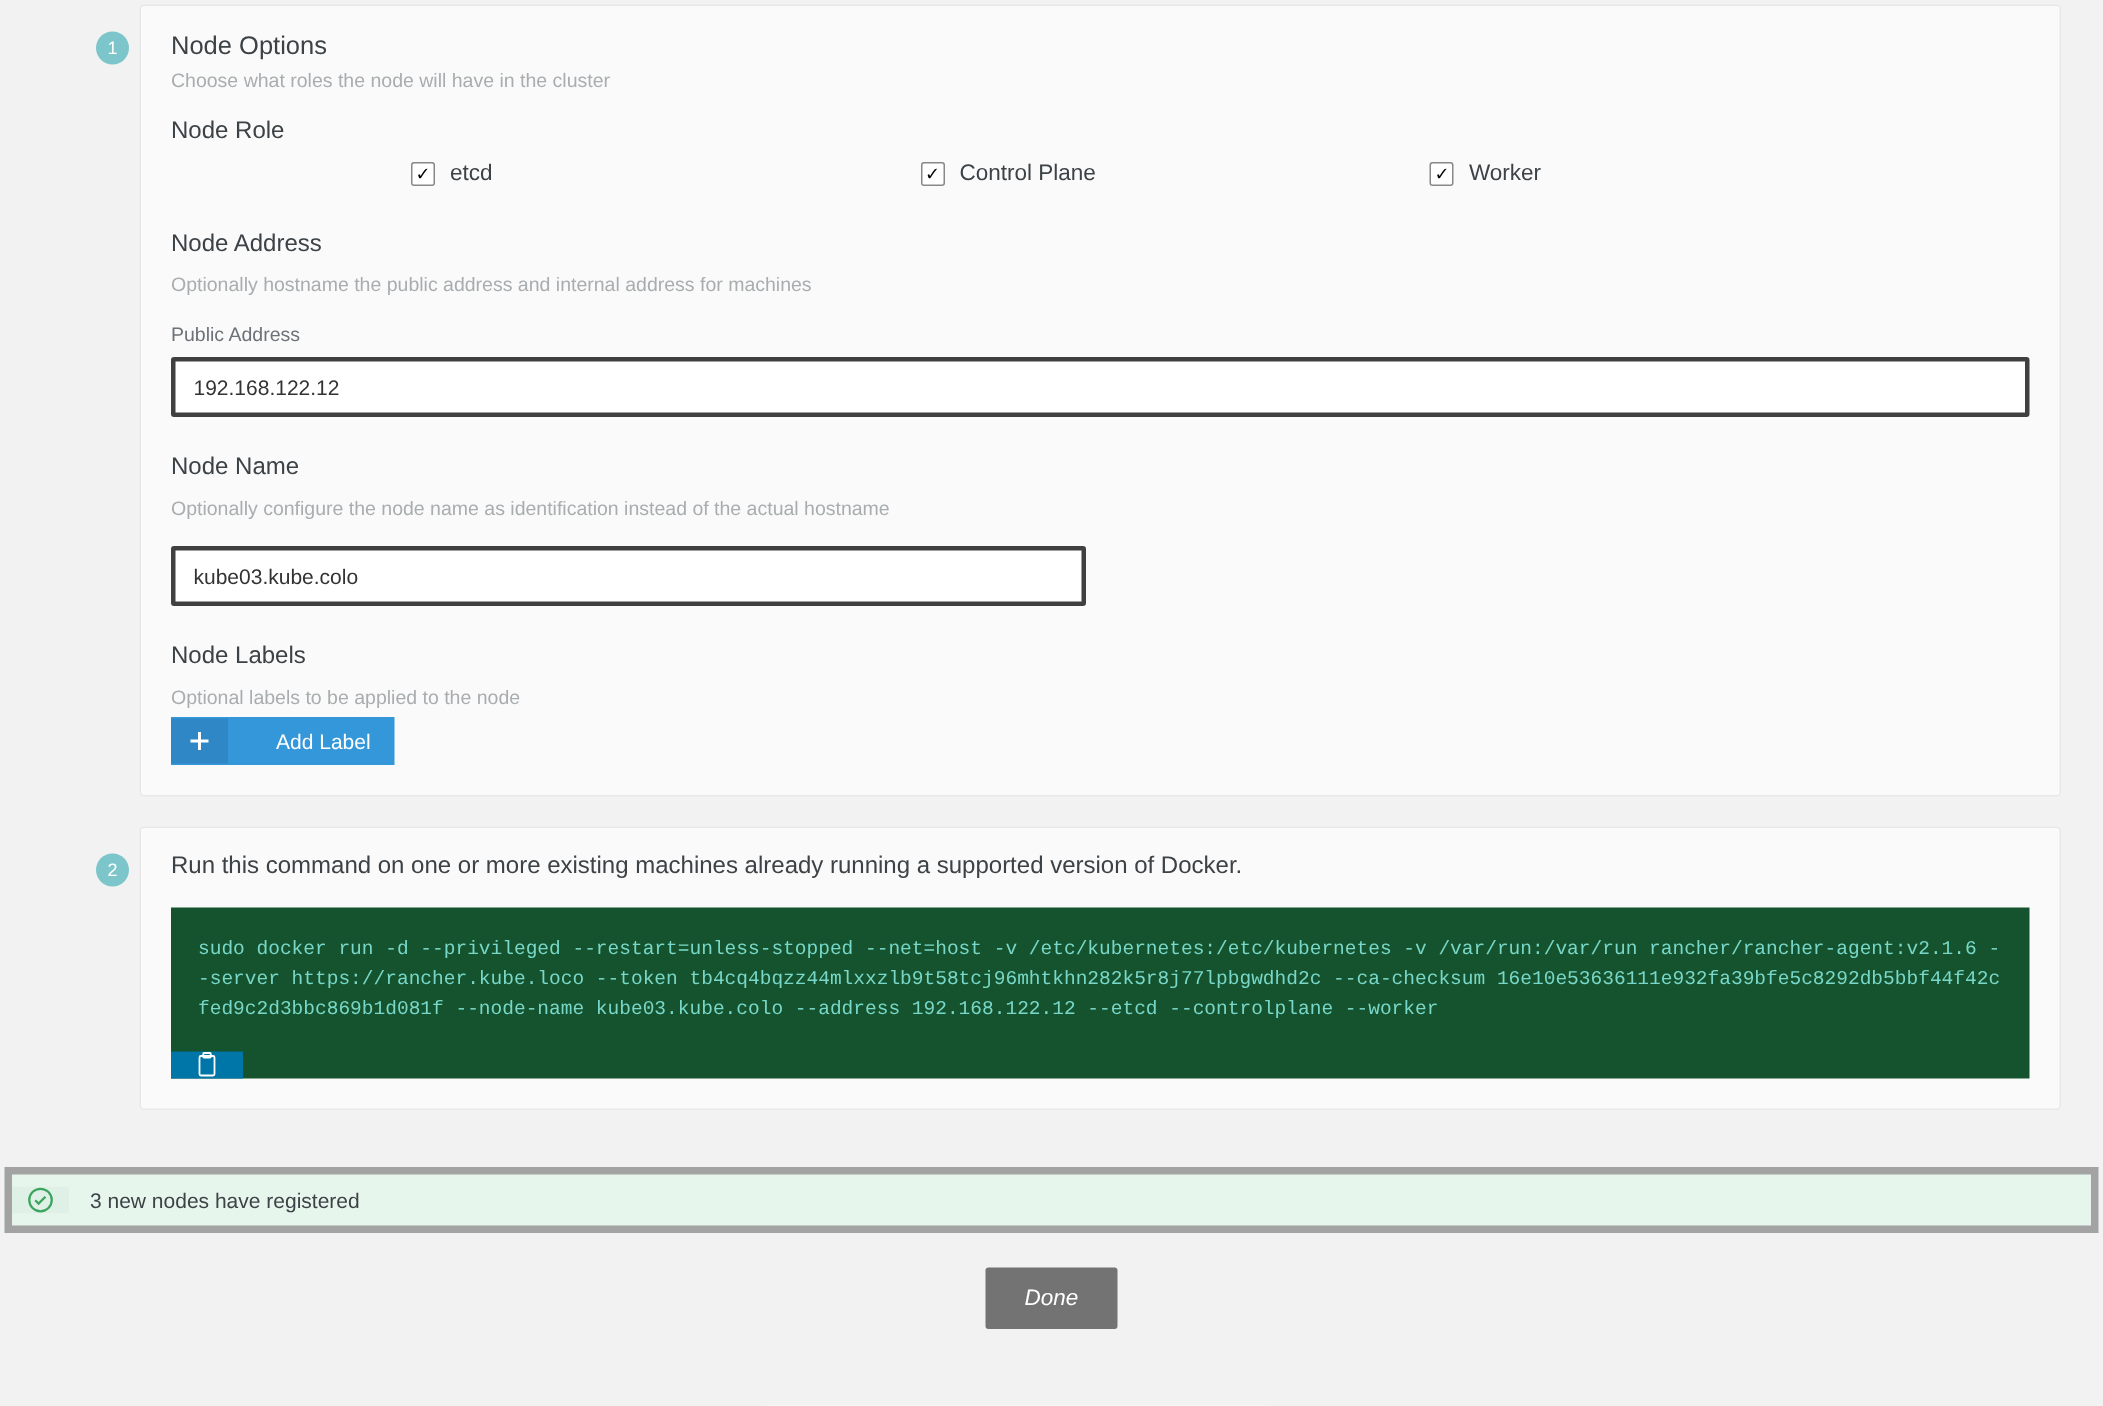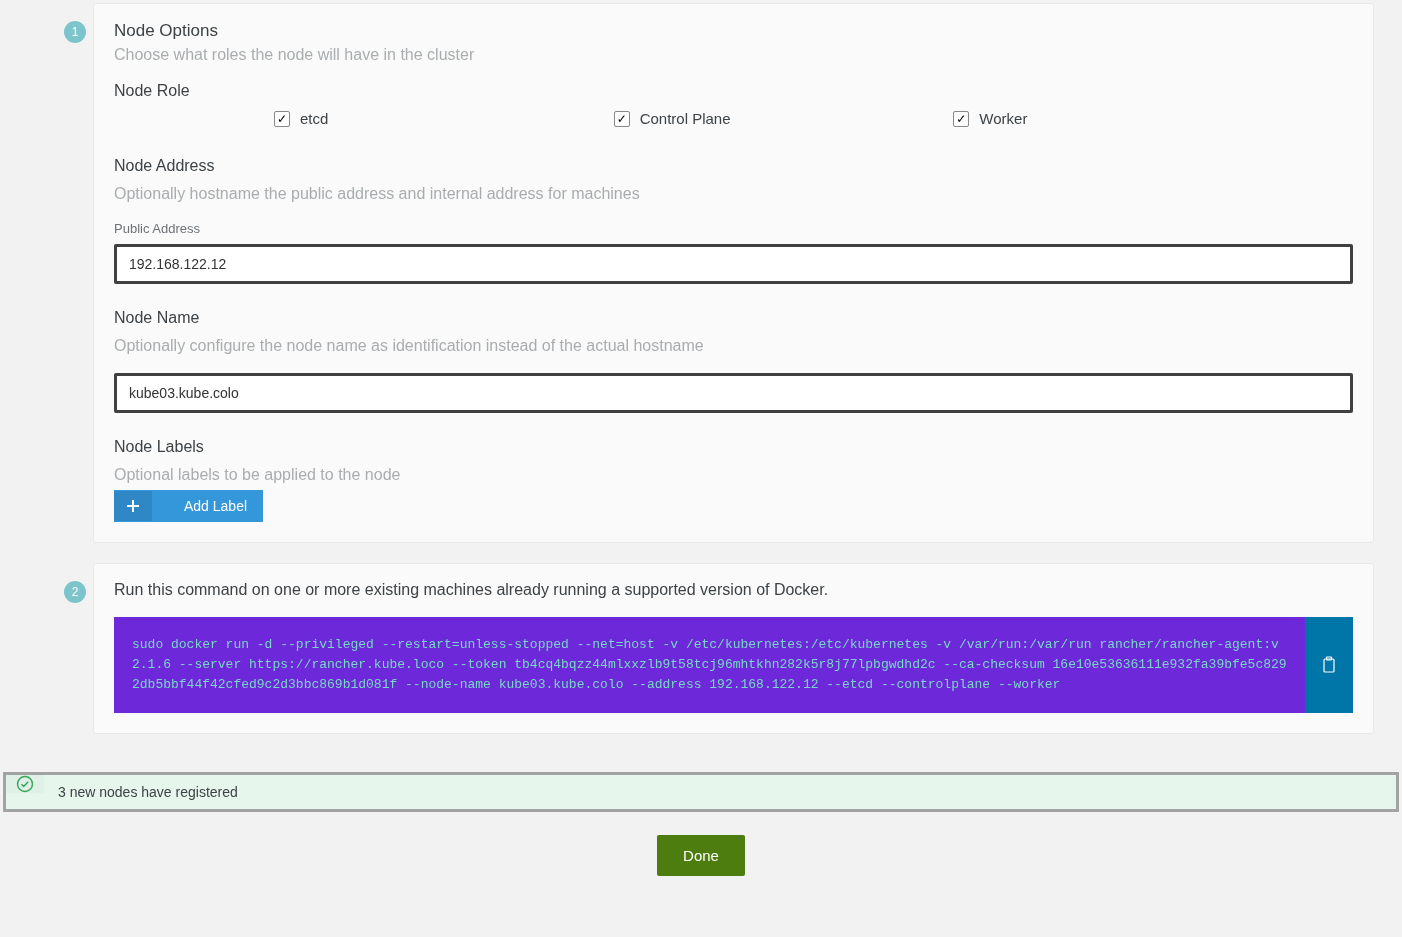--- a/index.html
+++ b/index.html
@@ -37,21 +37,21 @@
   font-weight: 400;
 }
 .section-title {
   font-size: 17px;
   color: #3d4246;
   margin-top: -3px;
   margin-bottom: 5px;
   font-weight: 400;
 }
 .section-desc {
-  font-size: 16px;
+  font-size: 13px;
   color: #a9adaf;
   margin-bottom: 18px;
 }
 .sub-title {
   font-size: 16px;
   color: #3d4246;
   margin-bottom: 10px;
   font-weight: 400;
 }
 .checkboxes {
@@ -64,21 +64,21 @@
 .checkbox-box {
   width: 16px; height: 16px;
   border: 1px solid #888;
   border-radius: 2px;
   background: #fff;
   display: flex; align-items: center; justify-content: center;
   font-size: 12px;
   color: #000;
 }
 .checkbox-label { font-size: 15px; color: #3d4246; }
-.field-row { display: flex; gap: 20px; margin-bottom: 25px; flex-direction: column; }
+.field-row { display: flex; gap: 20px; margin-bottom: 25px; }
 .field { flex: 1; }
 .field-half { flex: 0 0 calc(50% - 10px); }
 .field-label { font-size: 13px; color: #6c7277; margin-bottom: 8px; display: block; }
 .text-input {
   width: 100%;
   padding: 9px 12px;
   border: 3px solid #404040;
   border-radius: 2px;
   font-size: 14px;
   background: #fff;
@@ -100,22 +100,23 @@
   padding: 8px 12px;
   display: flex;
   align-items: center;
   justify-content: center;
 }
 .btn-add .btn-text { padding: 8px 16px; }
 .plus-svg { width: 14px; height: 14px; }
 .step2-text { font-size: 16px; color: #3d4246; margin-top: -3px; margin-bottom: 18px; }
 .code-block {
   display: flex;
-  background: #6d28d9;
+  background: #14532d;
   border-radius: 0;
+  flex-direction: column;
 }
 .code-content {
   flex: 1;
   padding: 18px;
   color: #78d7c8;
   font-family: "Courier New", Courier, monospace;
   font-size: 13px;
   line-height: 1.55;
   word-break: break-all;
 }
@@ -124,46 +125,47 @@
   background: #0075a8;
   border: none;
   cursor: pointer;
   display: flex;
   align-items: center;
   justify-content: center;
 }
 .copy-svg { width: 16px; height: 18px; stroke: #fff; fill: none; }
 .notification {
   display: flex;
-  align-items: flex-start;
+  align-items: center;
   background: #e7f6ed;
-  border: 3px solid #a3a3a3;
+  border: 5px solid #a3a3a3;
   margin: 15px 3px 15px 3px;
 }
 .notif-icon {
   width: 38px;
   background: #dff1e6;
   display: flex;
   align-items: center;
   justify-content: center;
 }
 .notif-text {
   padding: 9px 14px;
   font-size: 14px;
   color: #3d4246;
 }
 .done-row { text-align: center; padding: 8px 0 30px; }
 .btn-done {
-  background: #4d7c0f;
+  background: #737373;
   color: #fff;
   border: none;
   padding: 12px 26px;
   font-size: 15px;
   border-radius: 2px;
   cursor: pointer;
+  font-style: italic;
 }
 </style>
 </head>
 <body>
 
 <div class="container">
 
   <div class="panel">
     <div class="step-badge">1</div>
 

